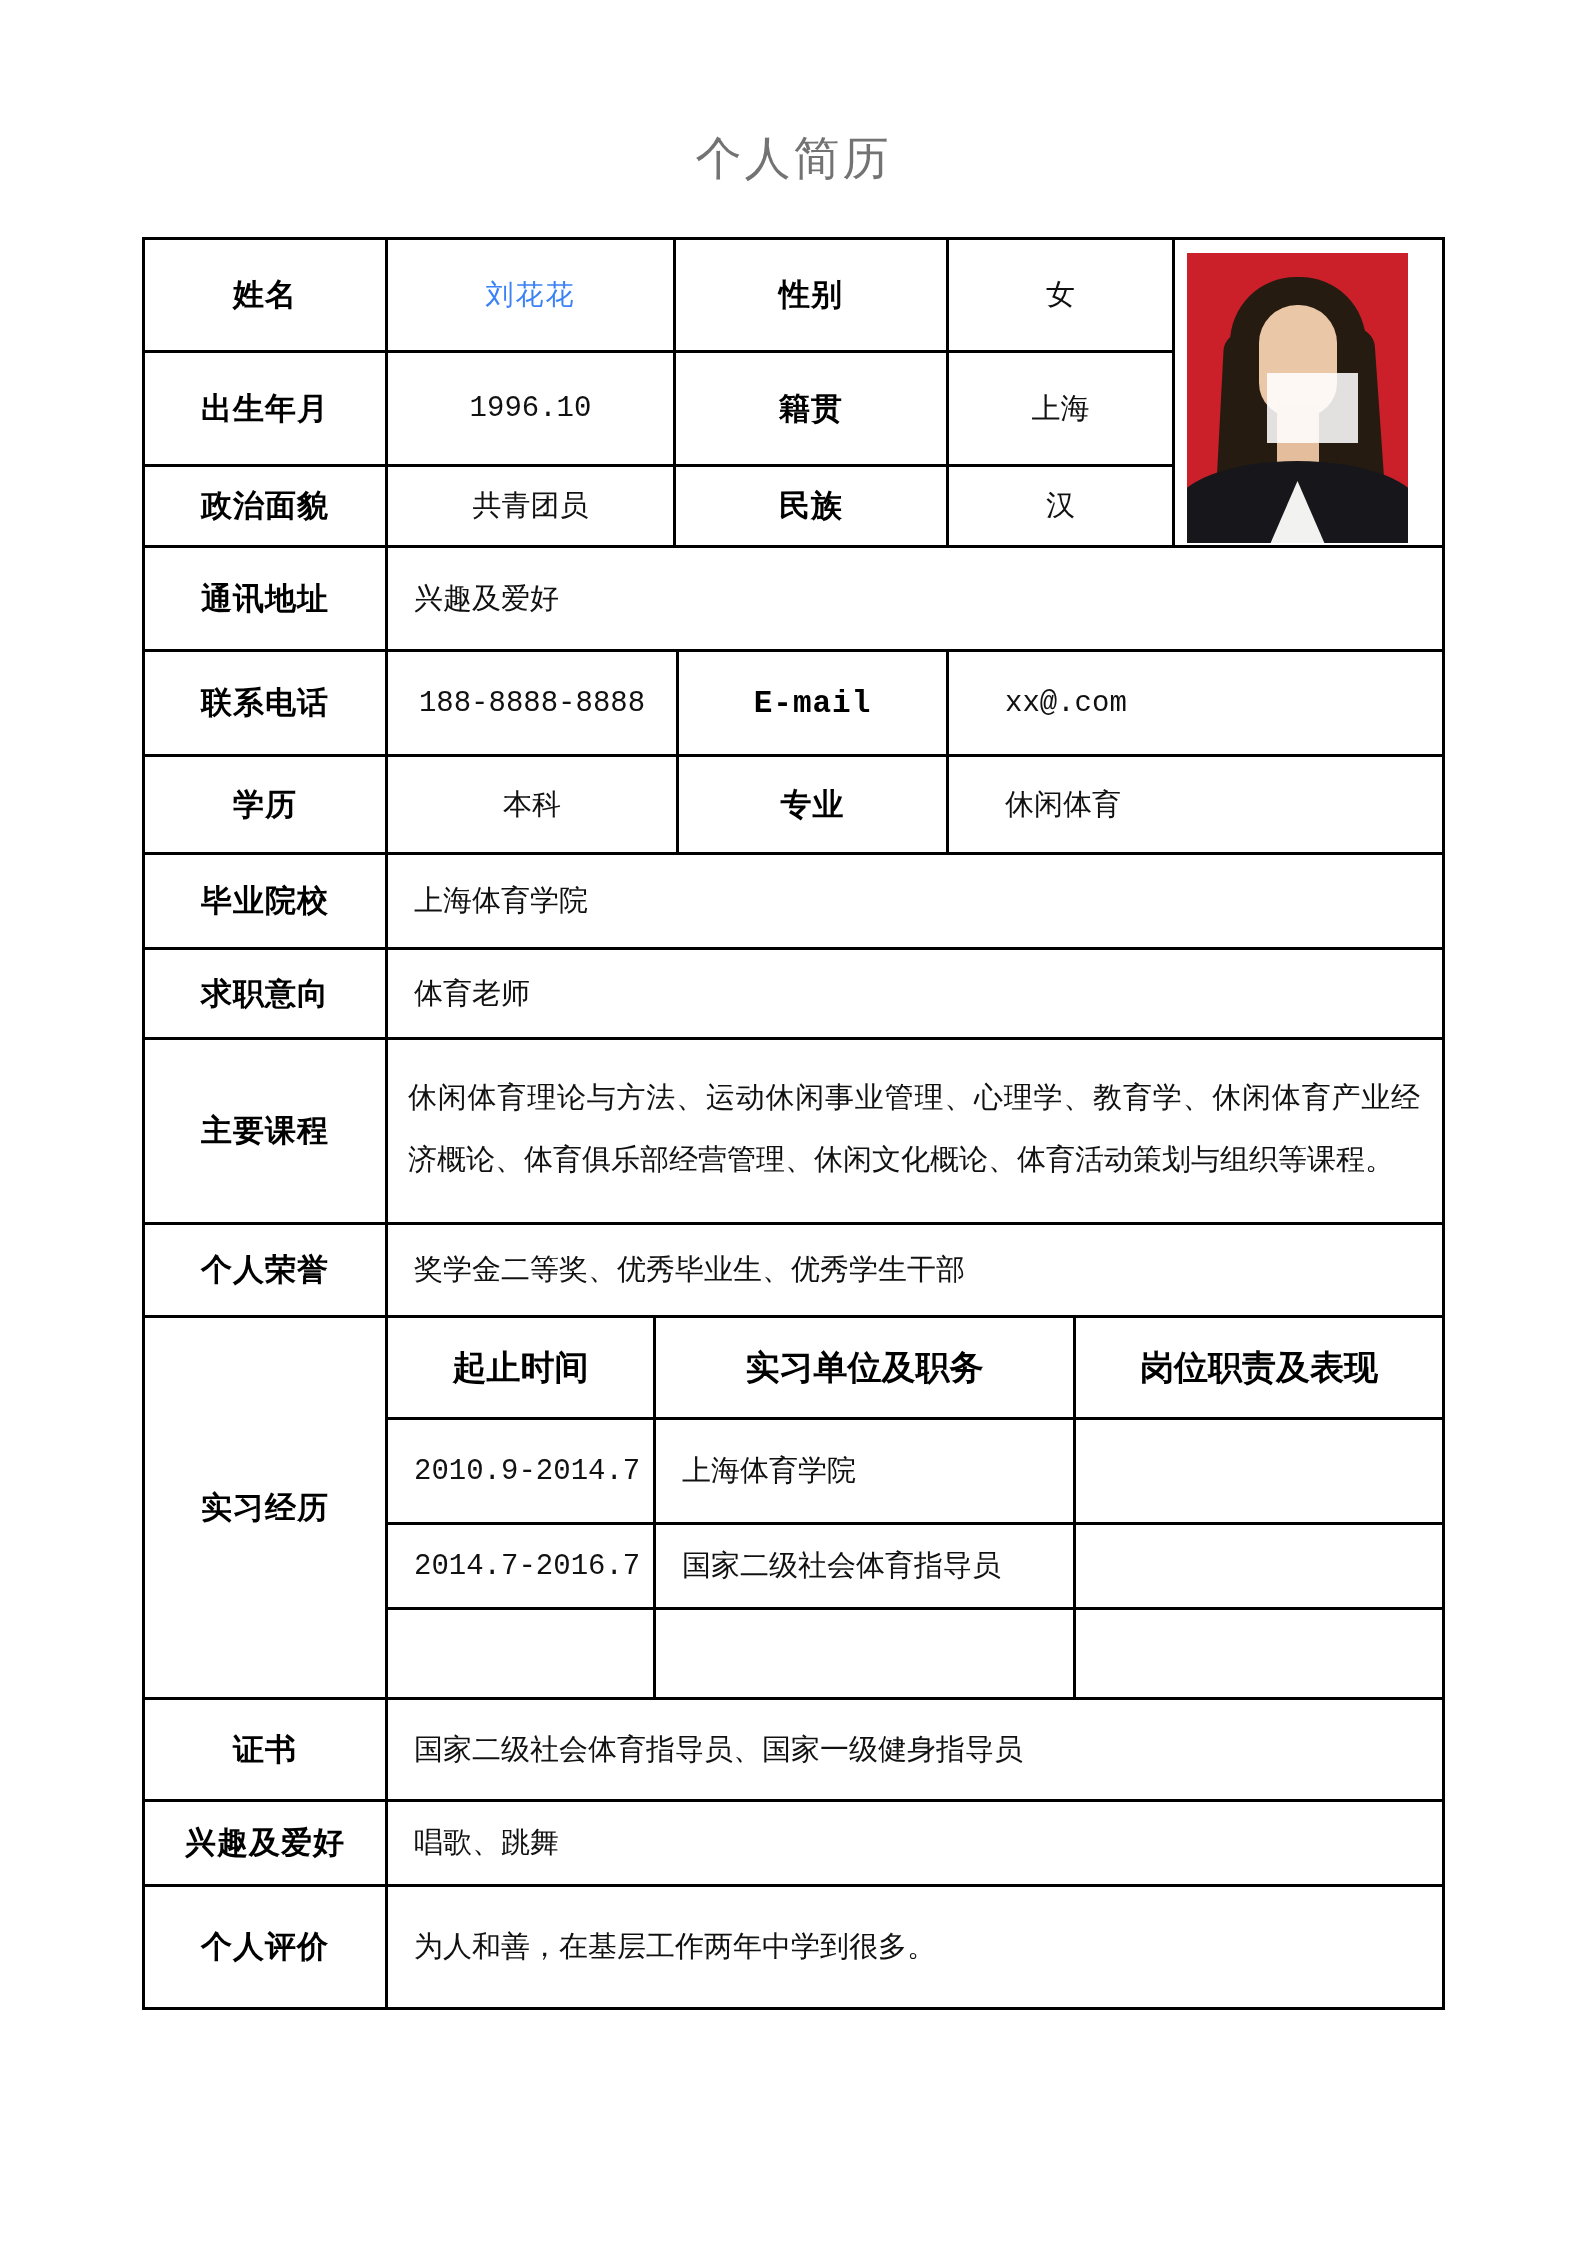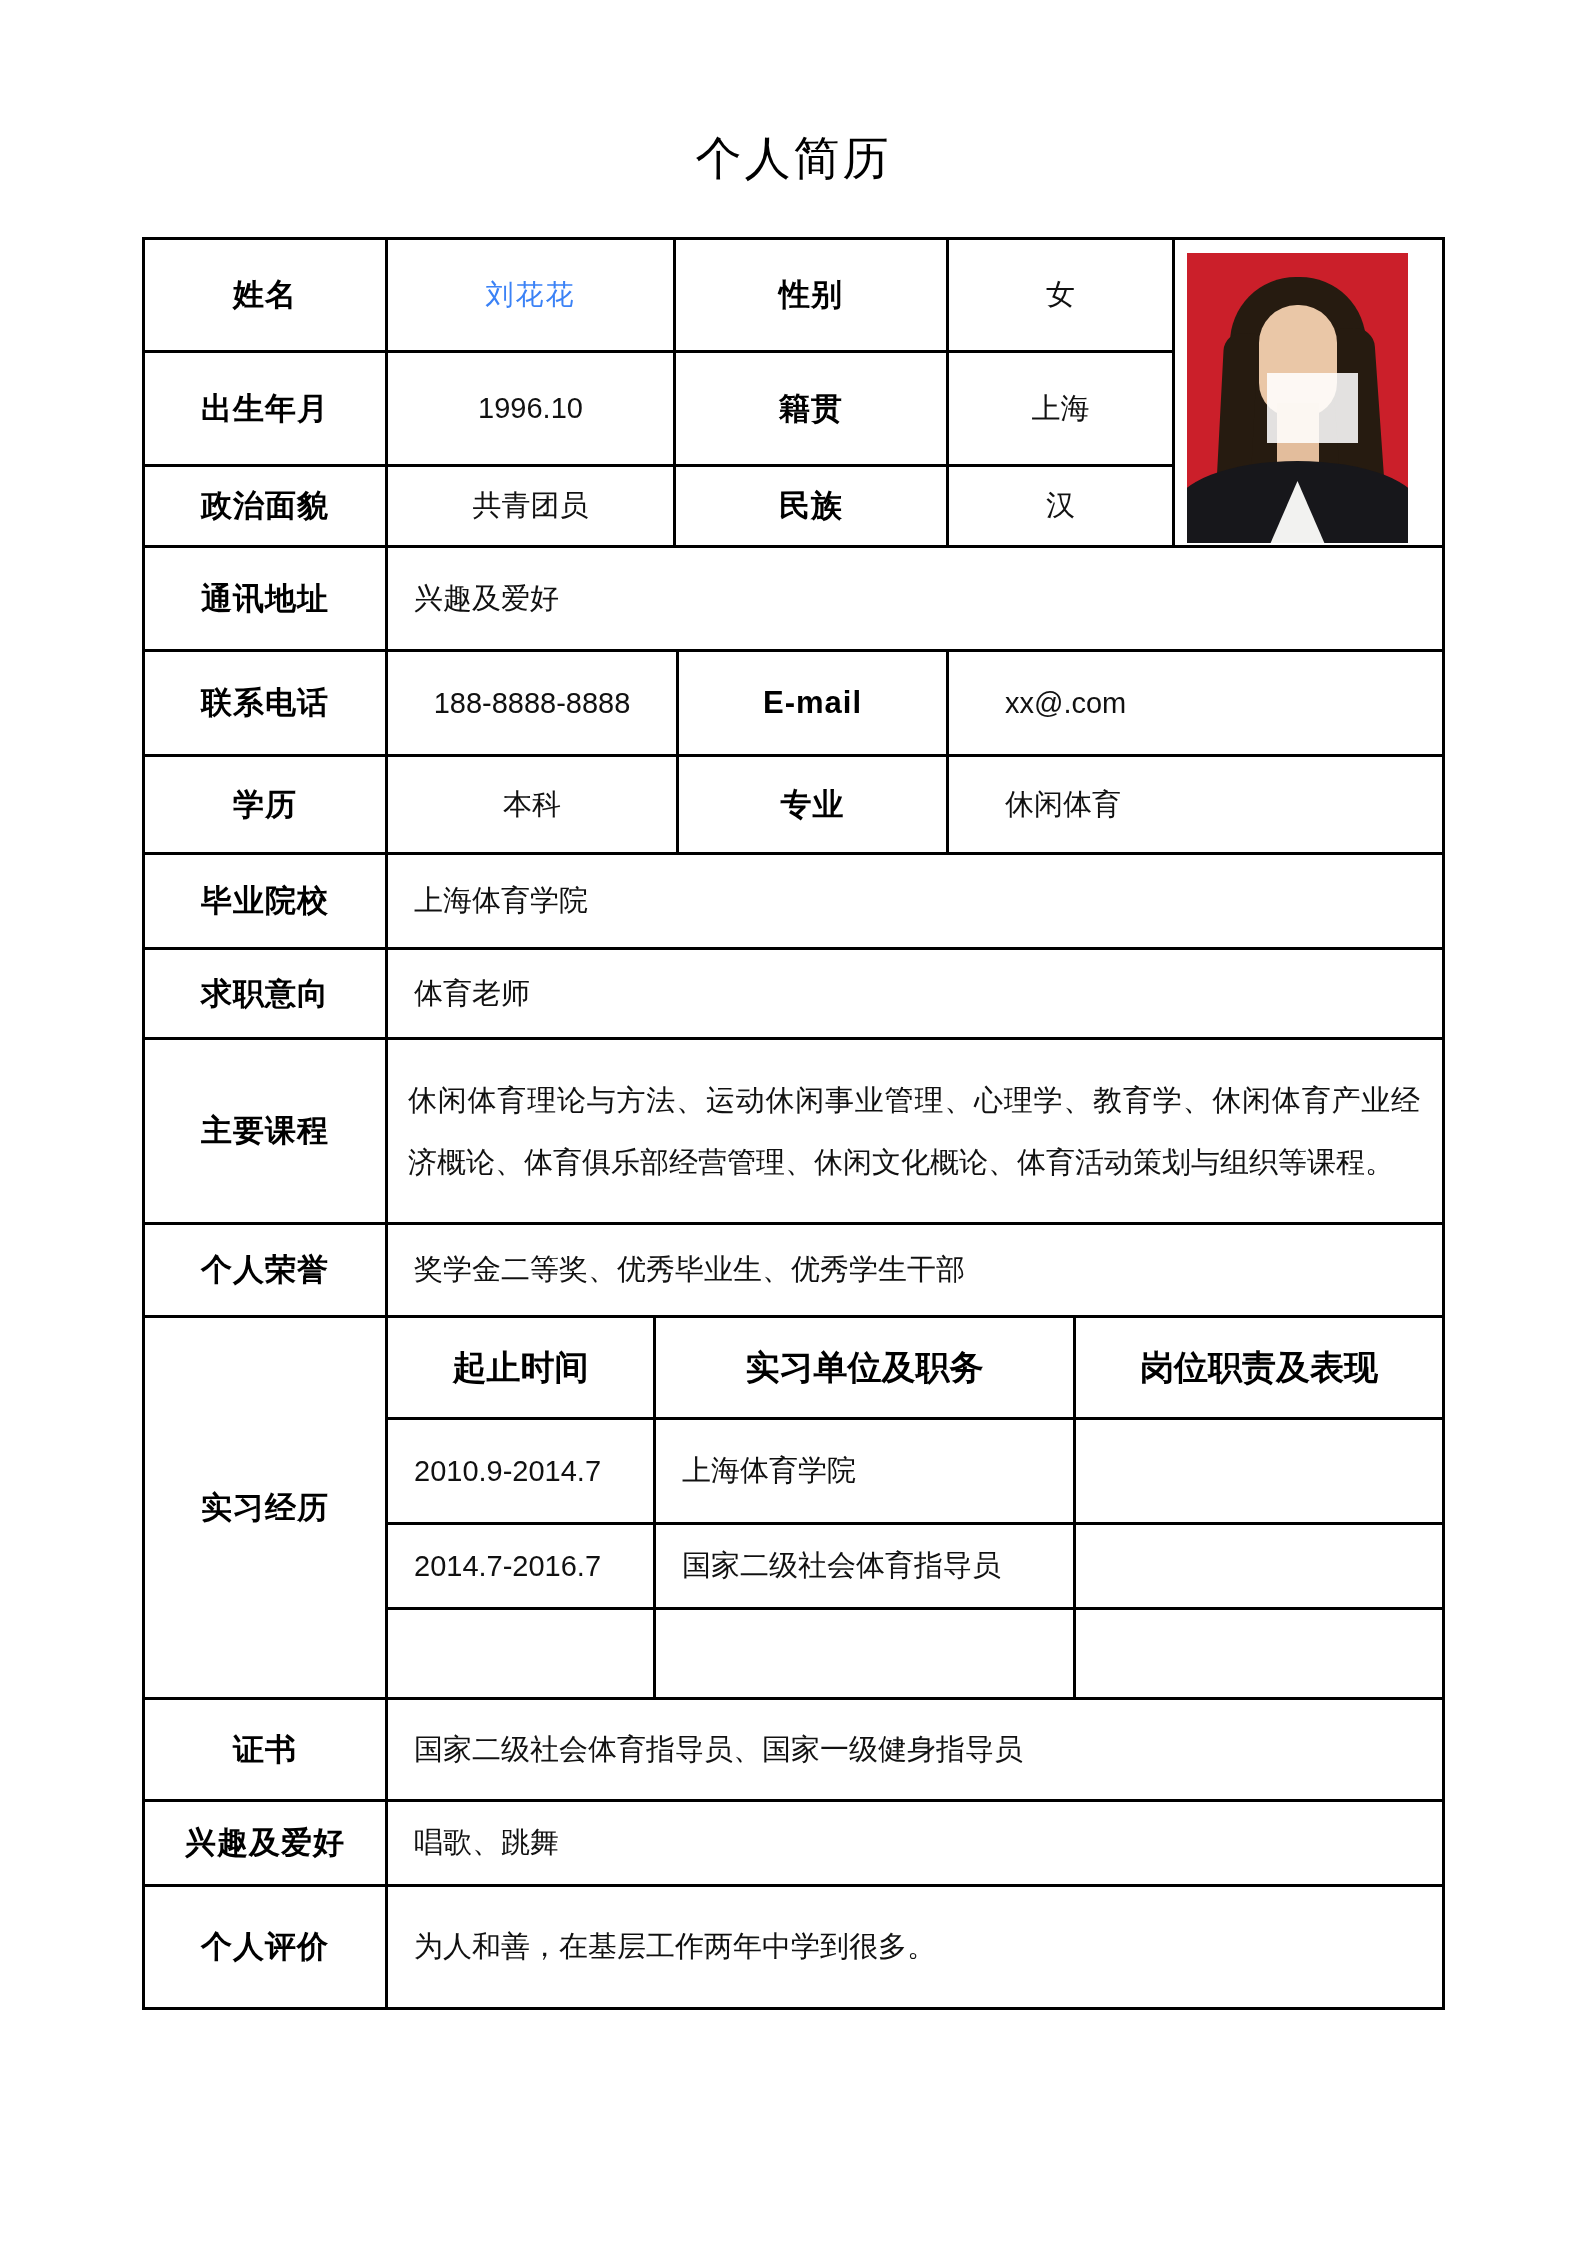--- a/index.html
+++ b/index.html
@@ -5,38 +5,38 @@
   * { margin:0; padding:0; box-sizing:border-box; }
   html,body { background:#ffffff; }
   body {
     width:1587px; height:2245px; position:relative;
     font-family:"Liberation Sans","DejaVu Sans",sans-serif;
     color:#000;
   }
   .page-title {
     position:absolute; top:128px; left:0; width:1587px;
     text-align:center; font-size:46px; font-weight:500;
-    letter-spacing:3px; color:#000000;
+    letter-spacing:3px; color:#737373;
   }
   .tbl {
     position:absolute; left:142px; top:237px;
     width:1303px; height:1773px;
     border:3px solid #000; background:#fff;
   }
   .band { display:grid; }
   .band-a { grid-template-columns:243px 288px 273px 226px 267px; grid-template-rows:113px 114px 81px; }
   .band-b { grid-template-columns:243px 1054px; grid-template-rows:104px; }
   .band-c { grid-template-columns:243px 291px 270px 493px; grid-template-rows:105px 98px; }
   .band-d { grid-template-columns:243px 1054px; grid-template-rows:95px 90px 185px 93px; }
   .band-e { grid-template-columns:243px 268px 420px 366px; grid-template-rows:102px 105px 85px 90px; }
   .band-f { grid-template-columns:243px 1054px; grid-template-rows:102px 85px 120px; }
   .cell {
     border-right:3px solid #000; border-bottom:3px solid #000;
     display:flex; align-items:center; justify-content:center;
-    overflow:hidden; background:#fff;
+    overflow:hidden; background:#fff;font-family:Liberation Mono, monospace;
   }
   .ncr { border-right:none; }
   .nbb { border-bottom:none; }
   .label { font-weight:700; font-size:31px; letter-spacing:1px; }
   .value { font-size:29px; color:#111; }
   .left  { justify-content:flex-start; padding-left:26px; }
   .pad-lg{ padding-left:56px; }
   .pad-sm{ }
   .kai   { font-family:"DejaVu Serif",serif; color:#3b82f6; font-size:28px; letter-spacing:2px; }
   .subhead { font-weight:700; font-size:34px; }

